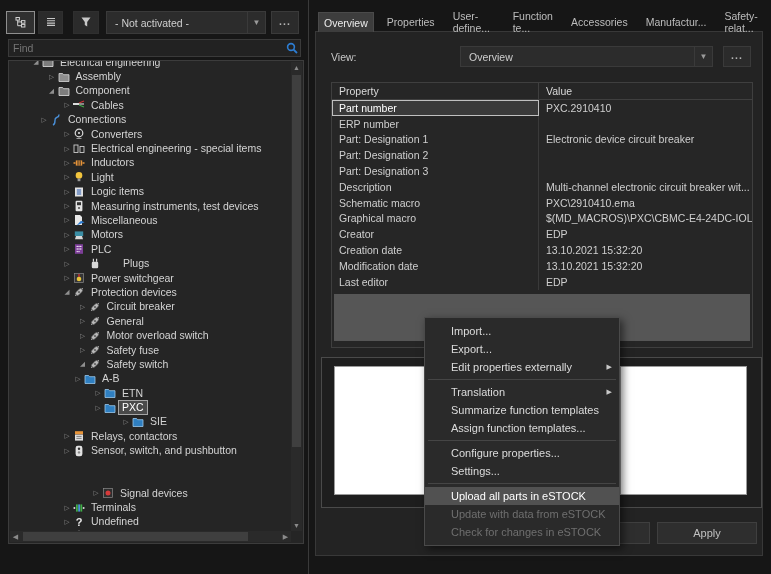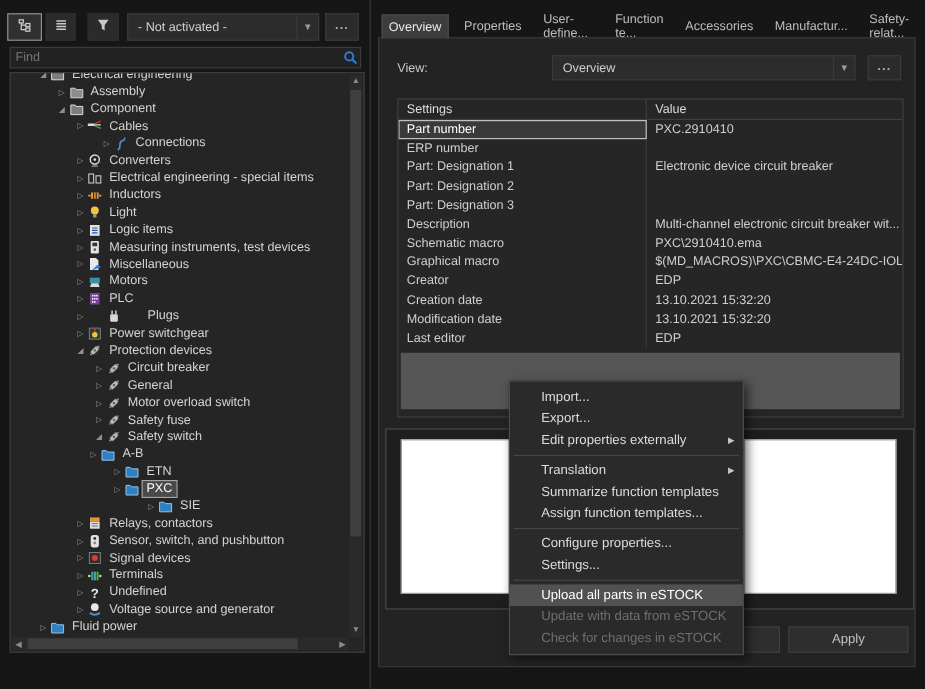--- a/index.html
+++ b/index.html
@@ -155,21 +155,21 @@
           <span class="tree-icon">
             <svg width="12" height="12" viewBox="0 0 12 12">
               <path d="M0 5 h6" stroke="#dcdcdc" stroke-width="2"></path>
               <path d="M6 4 l5 -2" stroke="#cc3333" stroke-width="1.1"></path>
               <path d="M6 5 h5" stroke="#dcdcdc" stroke-width="1.1"></path>
               <path d="M6 6 l5 2" stroke="#3fae49" stroke-width="1.1"></path>
             </svg>
           </span>
           <span class="tree-label">Cables</span>
         </div>
-        <div class="tree-row" style="padding-left: 73px;">
+        <div class="tree-row" style="padding-left: 28px;">
           <span class="expander">▷</span>
           <span class="tree-icon">
             <svg width="12" height="12" viewBox="0 0 12 12">
               <path d="M3 11 C7 9 3 5 6.5 3.5 C8.5 2.7 9 3 9 0.5" stroke="#4a90d9" fill="none" stroke-width="1.4"></path>
             </svg>
           </span>
           <span class="tree-label">Connections</span>
         </div>
         <div class="tree-row" style="padding-left: 51px;">
           <span class="expander">▷</span>
@@ -423,21 +423,21 @@
           <span class="expander">▷</span>
           <span class="tree-icon">
             <svg width="12" height="12" viewBox="0 0 12 12">
               <rect x="2.6" y="0.8" width="6.8" height="10.4" rx="2.2" fill="#e2e2e2"></rect>
               <circle cx="6" cy="3.8" r="1.2" fill="#333333"></circle>
               <circle cx="6" cy="7.4" r="1.2" fill="#8a8a8a"></circle>
             </svg>
           </span>
           <span class="tree-label">Sensor, switch, and pushbutton</span>
         </div>
-        <div class="tree-row" style="padding-left: 51px;">
+        <div class="tree-row" style="padding-left: 80px; margin-top: 28px;">
           <span class="expander">▷</span>
           <span class="tree-icon">
             <svg width="12" height="12" viewBox="0 0 12 12">
               <rect x="1.4" y="1.4" width="9.2" height="9.2" fill="#2e2e2e" stroke="#8a8a8a" stroke-width="0.7"></rect>
               <circle cx="6" cy="6" r="2.5" fill="#d63a3a"></circle>
             </svg>
           </span>
           <span class="tree-label">Signal devices</span>
         </div>
         <div class="tree-row" style="padding-left: 51px;">
@@ -508,21 +508,21 @@
 
 <div class="abs" id="view-label">View:</div>
 <div class="dropdown" id="dd-view">
   <span class="val">Overview</span>
   <span class="caret">▼</span>
 </div>
 <div class="more-btn" id="btn-more-right">...</div>
 
 <div class="abs" id="prop-table">
   <div class="tbl-header">
-    <div class="c1">Settings</div>
+    <div class="c1">Property</div>
     <div class="c2">Value</div>
   </div>
   <div id="prop-rows">
       <div class="tbl-row">
         <div class="c1 selected">Part number</div>
         <div class="c2">PXC.2910410</div>
       </div>
       <div class="tbl-row">
         <div class="c1">ERP number</div>
         <div class="c2"></div>

